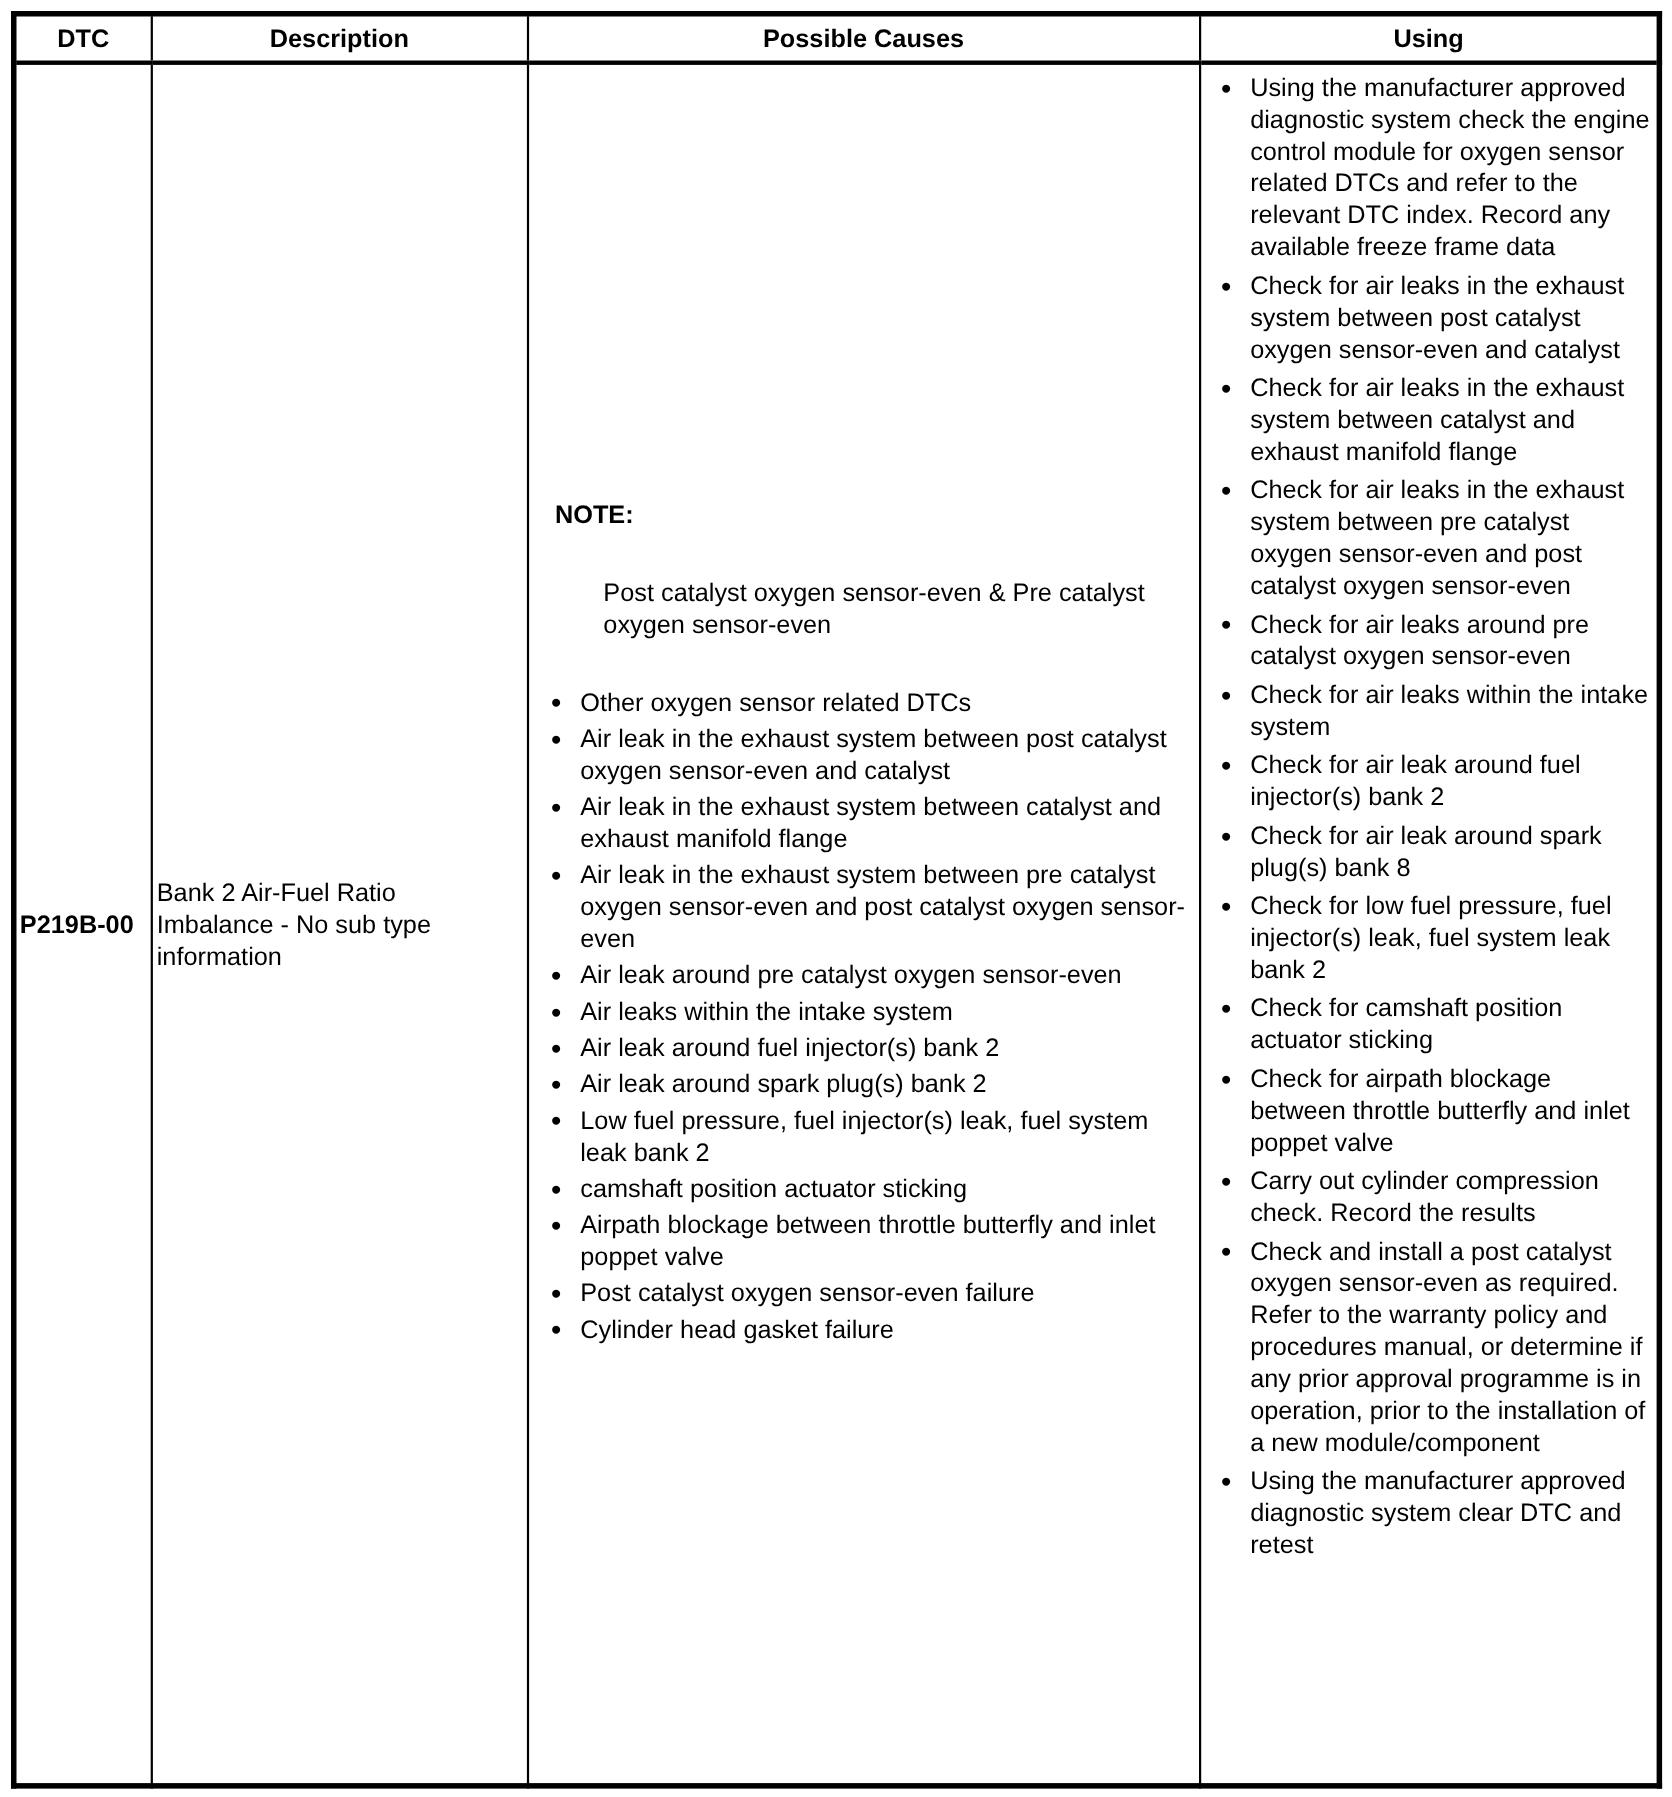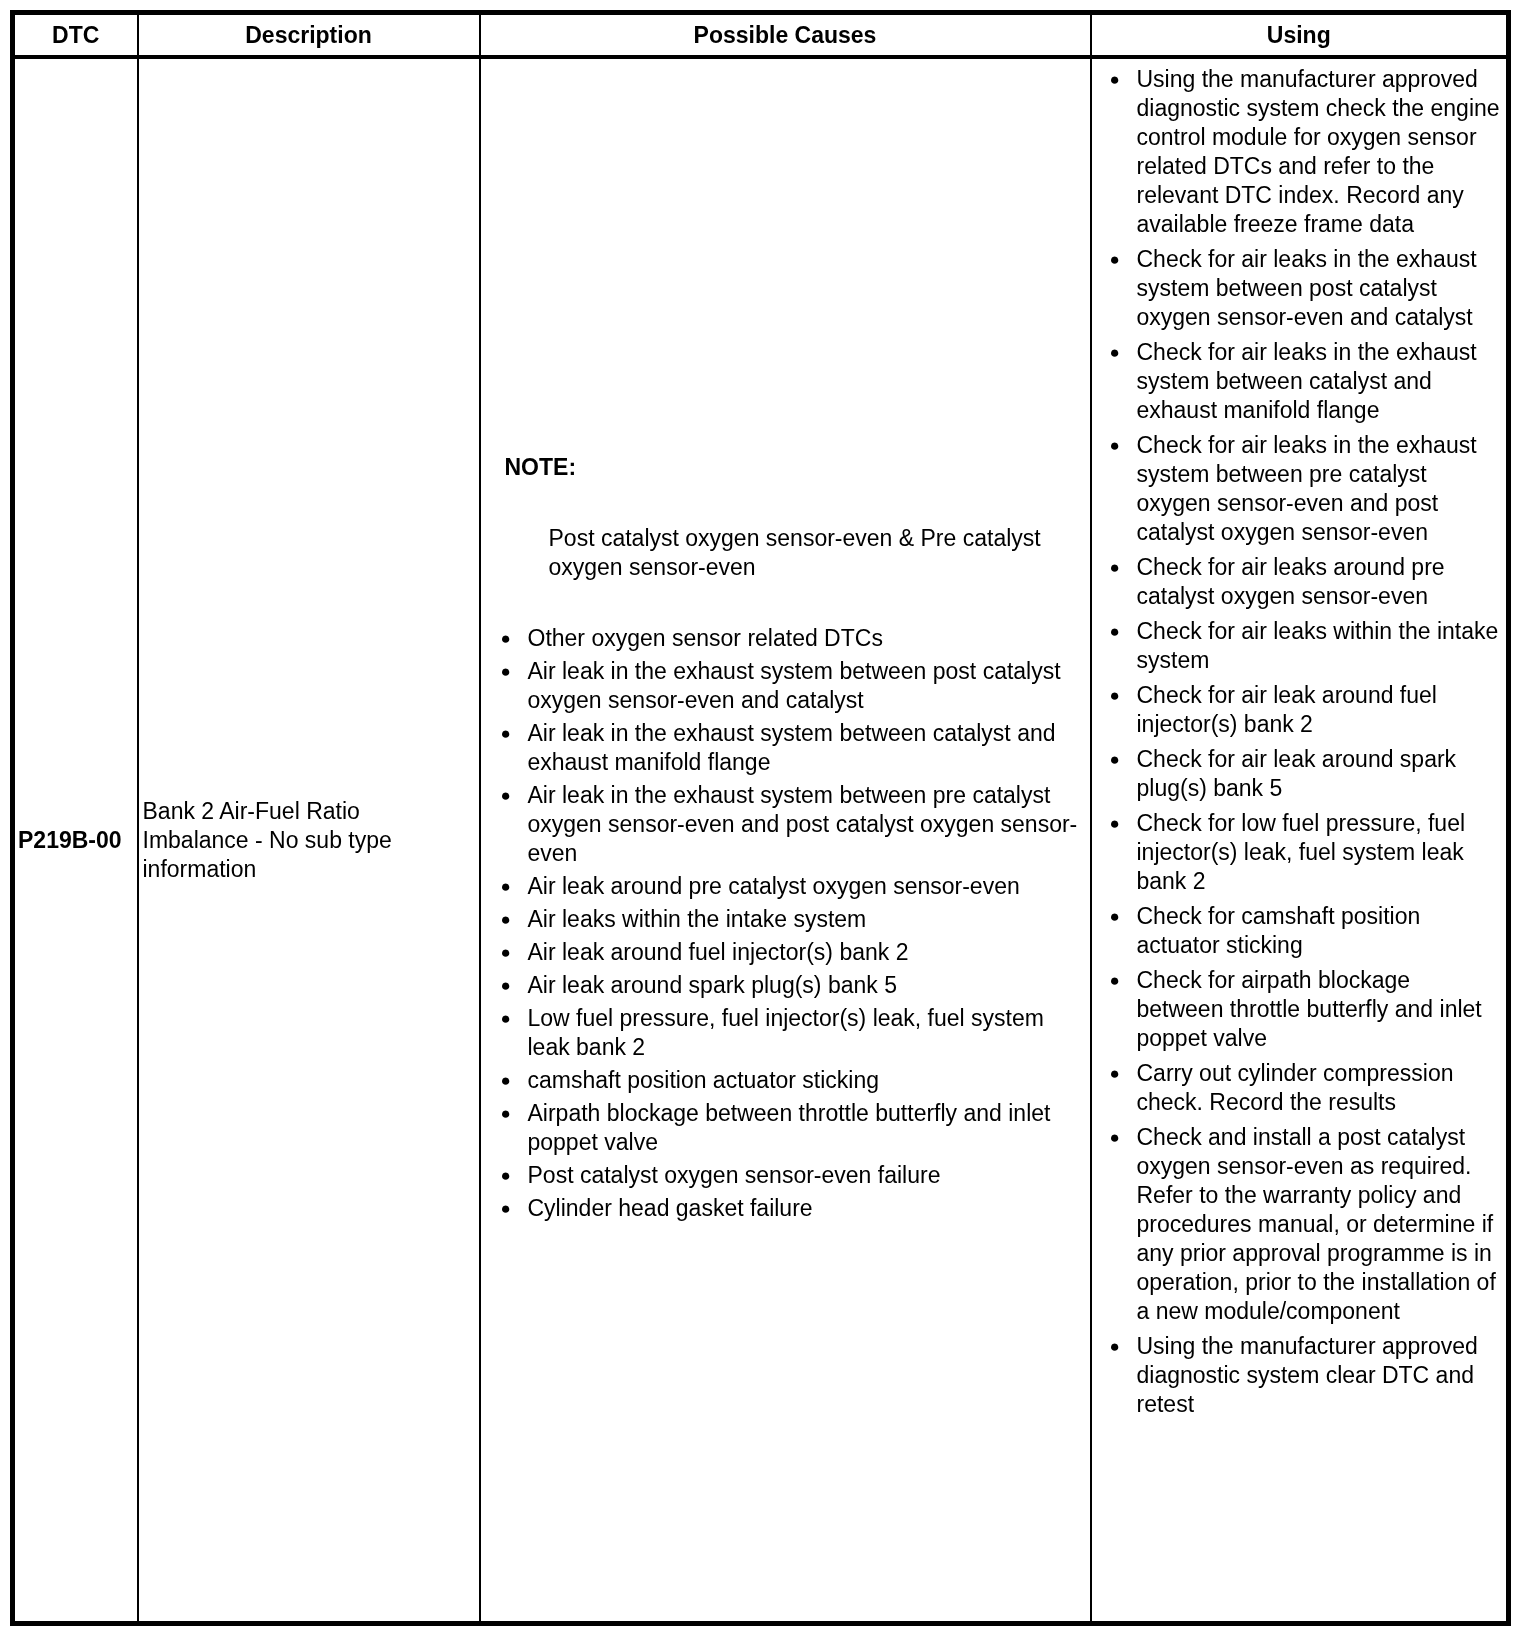--- a/index.html
+++ b/index.html
@@ -102,38 +102,38 @@
         <div class="note-label">NOTE:</div>
         <div class="note-body">Post catalyst oxygen sensor-even &amp; Pre catalyst oxygen sensor-even</div>
         <ul class="bullets">
             <li>Other oxygen sensor related DTCs</li>
             <li>Air leak in the exhaust system between post catalyst oxygen sensor-even and catalyst</li>
             <li>Air leak in the exhaust system between catalyst and exhaust manifold flange</li>
             <li>Air leak in the exhaust system between pre catalyst oxygen sensor-even and post catalyst oxygen sensor-even</li>
             <li>Air leak around pre catalyst oxygen sensor-even</li>
             <li>Air leaks within the intake system</li>
             <li>Air leak around fuel injector(s) bank 2</li>
-            <li>Air leak around spark plug(s) bank 5</li>
+            <li>Air leak around spark plug(s) bank 2</li>
             <li>Low fuel pressure, fuel injector(s) leak, fuel system leak bank 2</li>
             <li>camshaft position actuator sticking</li>
             <li>Airpath blockage between throttle butterfly and inlet poppet valve</li>
             <li>Post catalyst oxygen sensor-even failure</li>
             <li>Cylinder head gasket failure</li>
           </ul>
       </td>
       <td class="cell-action">
         <ul class="bullets">
             <li>Using the manufacturer approved diagnostic system check the engine control module for oxygen sensor related DTCs and refer to the relevant DTC index. Record any available freeze frame data</li>
             <li>Check for air leaks in the exhaust system between post catalyst oxygen sensor-even and catalyst</li>
             <li>Check for air leaks in the exhaust system between catalyst and exhaust manifold flange</li>
             <li>Check for air leaks in the exhaust system between pre catalyst oxygen sensor-even and post catalyst oxygen sensor-even</li>
             <li>Check for air leaks around pre catalyst oxygen sensor-even</li>
             <li>Check for air leaks within the intake system</li>
             <li>Check for air leak around fuel injector(s) bank 2</li>
-            <li>Check for air leak around spark plug(s) bank 5</li>
+            <li>Check for air leak around spark plug(s) bank 8</li>
             <li>Check for low fuel pressure, fuel injector(s) leak, fuel system leak bank 2</li>
             <li>Check for camshaft position actuator sticking</li>
             <li>Check for airpath blockage between throttle butterfly and inlet poppet valve</li>
             <li>Carry out cylinder compression check. Record the results</li>
             <li>Check and install a post catalyst oxygen sensor-even as required. Refer to the warranty policy and procedures manual, or determine if any prior approval programme is in operation, prior to the installation of a new module/component</li>
             <li>Using the manufacturer approved diagnostic system clear DTC and retest</li>
           </ul>
       </td>
     </tr>
   </tbody>

